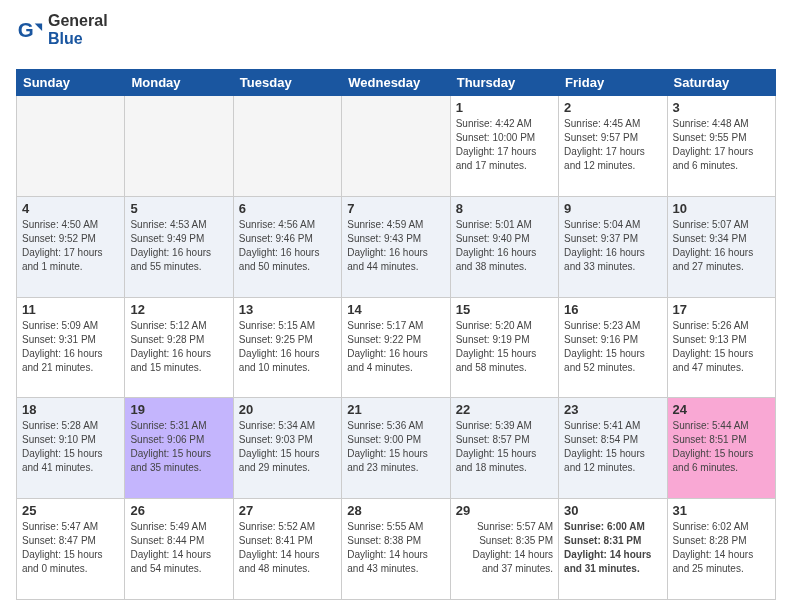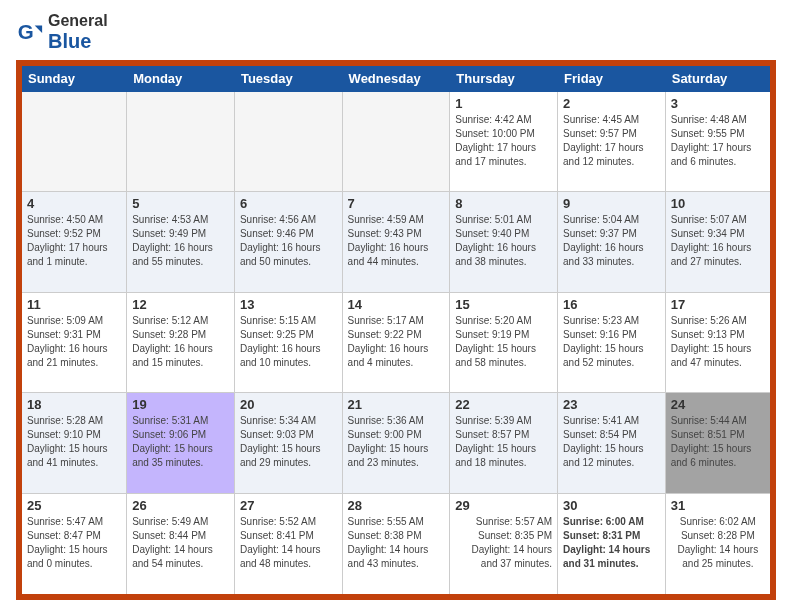--- a/index.html
+++ b/index.html
@@ -32,21 +32,21 @@
       display: flex;
       flex-direction: column;
       line-height: 1.1;
     }
     .logo-general {
       font-size: 16px;
       font-weight: bold;
       color: #333;
     }
     .logo-blue {
-      font-size: 20px;
+      font-size: 16px;
       font-weight: bold;
       color: #1a56a0;
     }
     .logo-icon {
       width: 28px;
       height: 28px;
     }
     .title-block {
       text-align: right;
     }
@@ -55,24 +55,25 @@
       font-weight: bold;
       color: #333;
     }
     .subtitle {
       font-size: 14px;
       color: #333;
       font-weight: bold;
     }
     .calendar {
       flex: 1;
-      border: 6px solid #c2410c;
+      border: 1px solid #c2410c;
       border-collapse: collapse;
       width: 100%;
       table-layout: fixed;
+      margin-top: 14px;
     }
     .calendar th {
       background-color: #1a56a0;
       color: #fff;
       text-align: left;
       padding: 5px 6px;
       font-size: 13px;
       border: 1px solid #1a56a0;
     }
     .calendar td {
@@ -293,21 +294,21 @@
 Daylight: 15 hours
 and 18 minutes.</div>
           </td>
           <td style="background: rgb(238, 242, 248);">
             <div class="day-number">23</div>
             <div class="day-info" style="white-space: pre-line;">Sunrise: 5:41 AM
 Sunset: 8:54 PM
 Daylight: 15 hours
 and 12 minutes.</div>
           </td>
-          <td style="background: #a3a3a3;">
+          <td style="background: #f9a8d4;">
             <div class="day-number">24</div>
             <div class="day-info" style="white-space: pre-line;">Sunrise: 5:44 AM
 Sunset: 8:51 PM
 Daylight: 15 hours
 and 6 minutes.</div>
           </td>
         </tr>
         <tr>
           <td>
             <div class="day-number">25</div>
@@ -346,21 +347,21 @@
           </td>
           <td>
             <div class="day-number">30</div>
             <div class="day-info" style="white-space: pre-line; font-weight: bold;">Sunrise: 6:00 AM
 Sunset: 8:31 PM
 Daylight: 14 hours
 and 31 minutes.</div>
           </td>
           <td>
             <div class="day-number">31</div>
-            <div class="day-info" style="white-space: pre-line; text-align: center;">Sunrise: 6:02 AM
+            <div class="day-info" style="white-space: pre-line;">Sunrise: 6:02 AM
 Sunset: 8:28 PM
 Daylight: 14 hours
 and 25 minutes.</div>
           </td>
         </tr>
       </tbody>
   </table>
 </div>
 
 </body></html>

